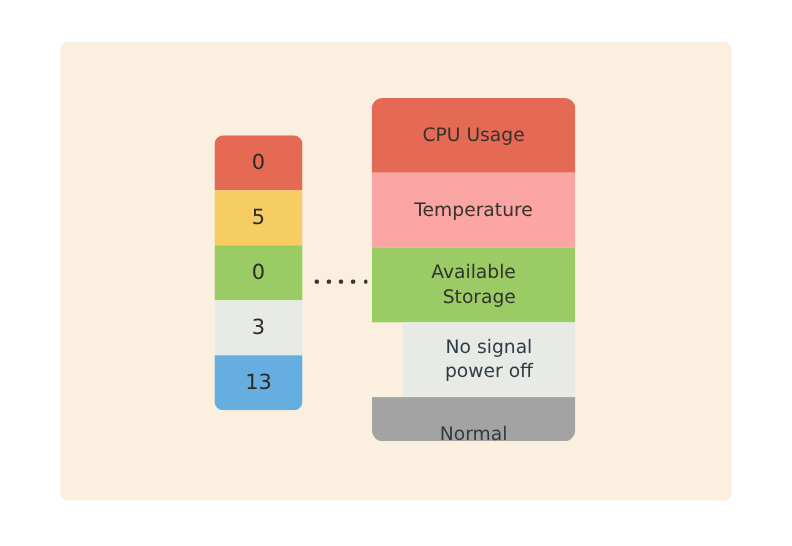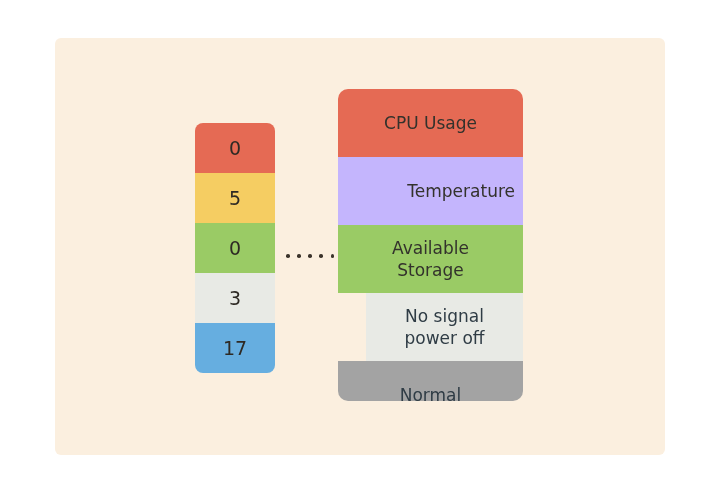--- a/index.html
+++ b/index.html
@@ -105,40 +105,40 @@
     <div class="value-cell" style="background:#f5cd62;">
       <span>5</span>
     </div>
     <div class="value-cell" style="background:#9acb65;">
       <span>0</span>
     </div>
     <div class="value-cell" style="background:#e8eae5;">
       <span>3</span>
     </div>
     <div class="value-cell" style="background:#66aee0;">
-      <span>17</span>
+      <span>13</span>
     </div>
   </div>
 
   <div class="connector">
     <span class="dot"></span>
     <span class="dot"></span>
     <span class="dot"></span>
     <span class="dot"></span>
     <span class="dot"></span>
   </div>
 
   <div class="label-stack">
     <div class="label-cell dark-text" style="background:#e56a54;">
       <span>CPU Usage</span>
     </div>
-    <div class="label-cell dark-text" style="background:#c4b5fd;justify-content:flex-end;">
+    <div class="label-cell dark-text" style="background:#fca5a5;">
       <span>Temperature</span>
     </div>
-    <div class="label-cell dark-text" style="background:#9acb65;">
+    <div class="label-cell dark-text" style="background:#9acb65;text-align:right;">
       <span>
         <span>Available</span><br>
         <span>Storage</span>
       </span>
     </div>
     <div class="label-cell" style="background:#e8eae5;margin-left:28px;">
       <span>
         <span>No signal</span><br>
         <span>power off</span>
       </span>

